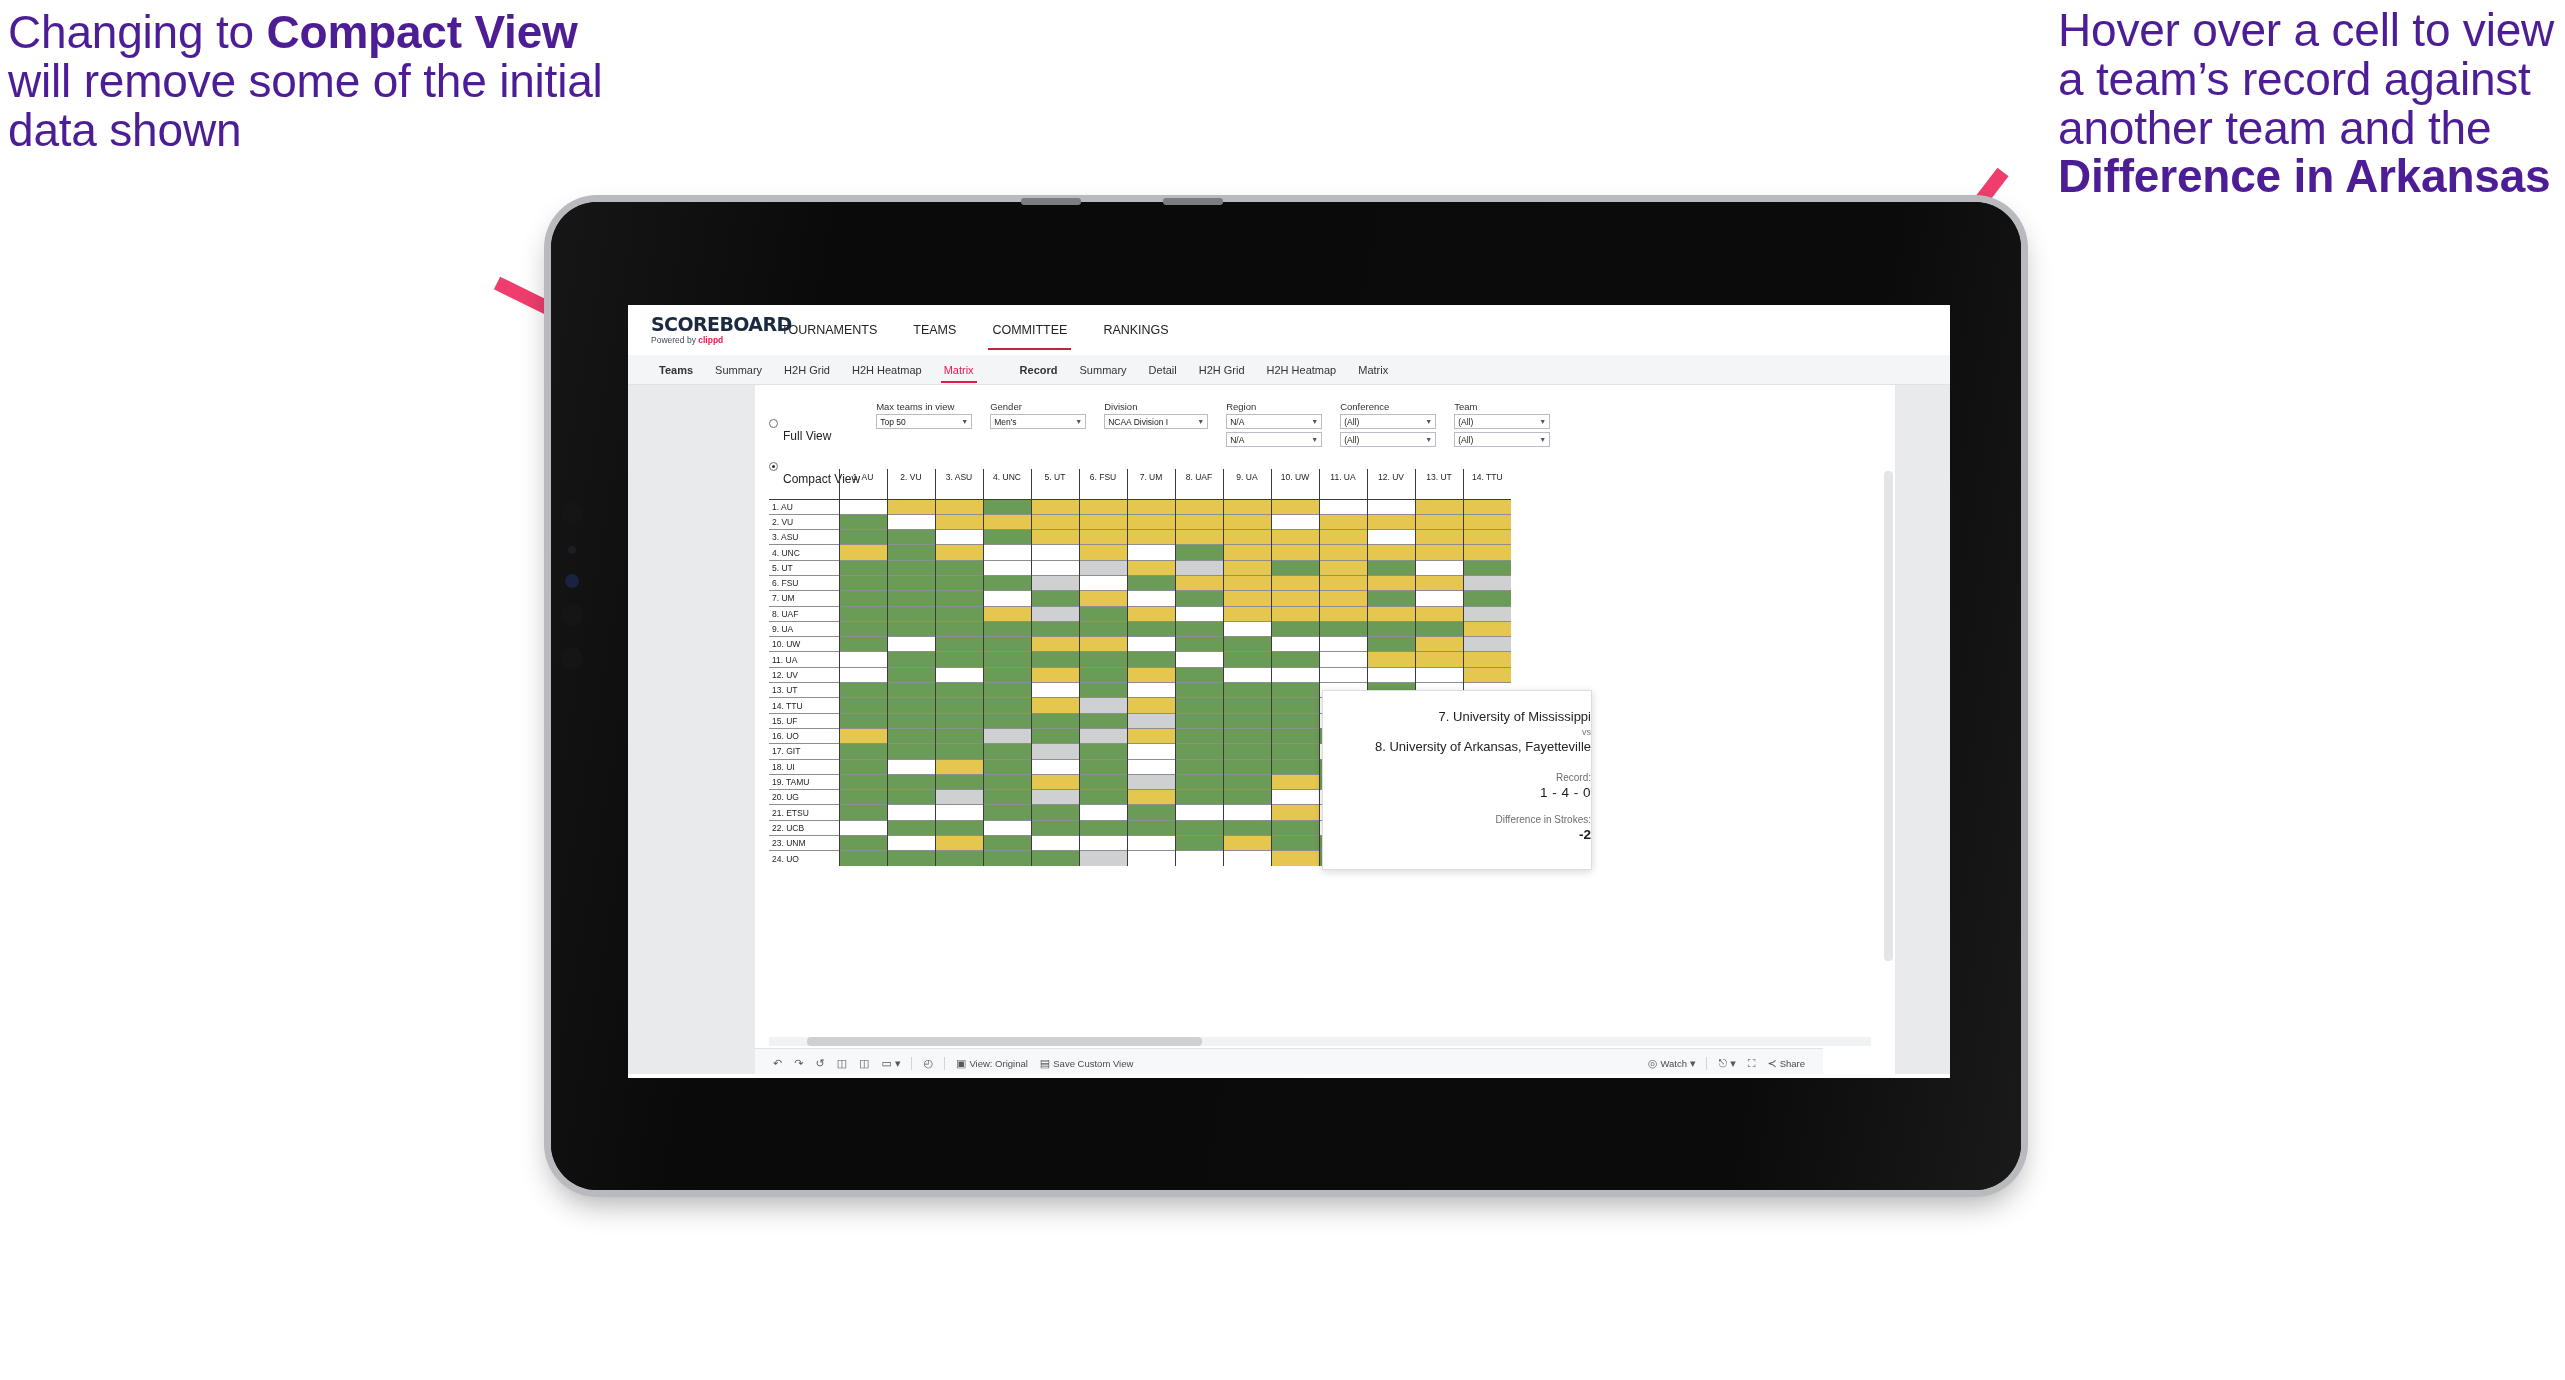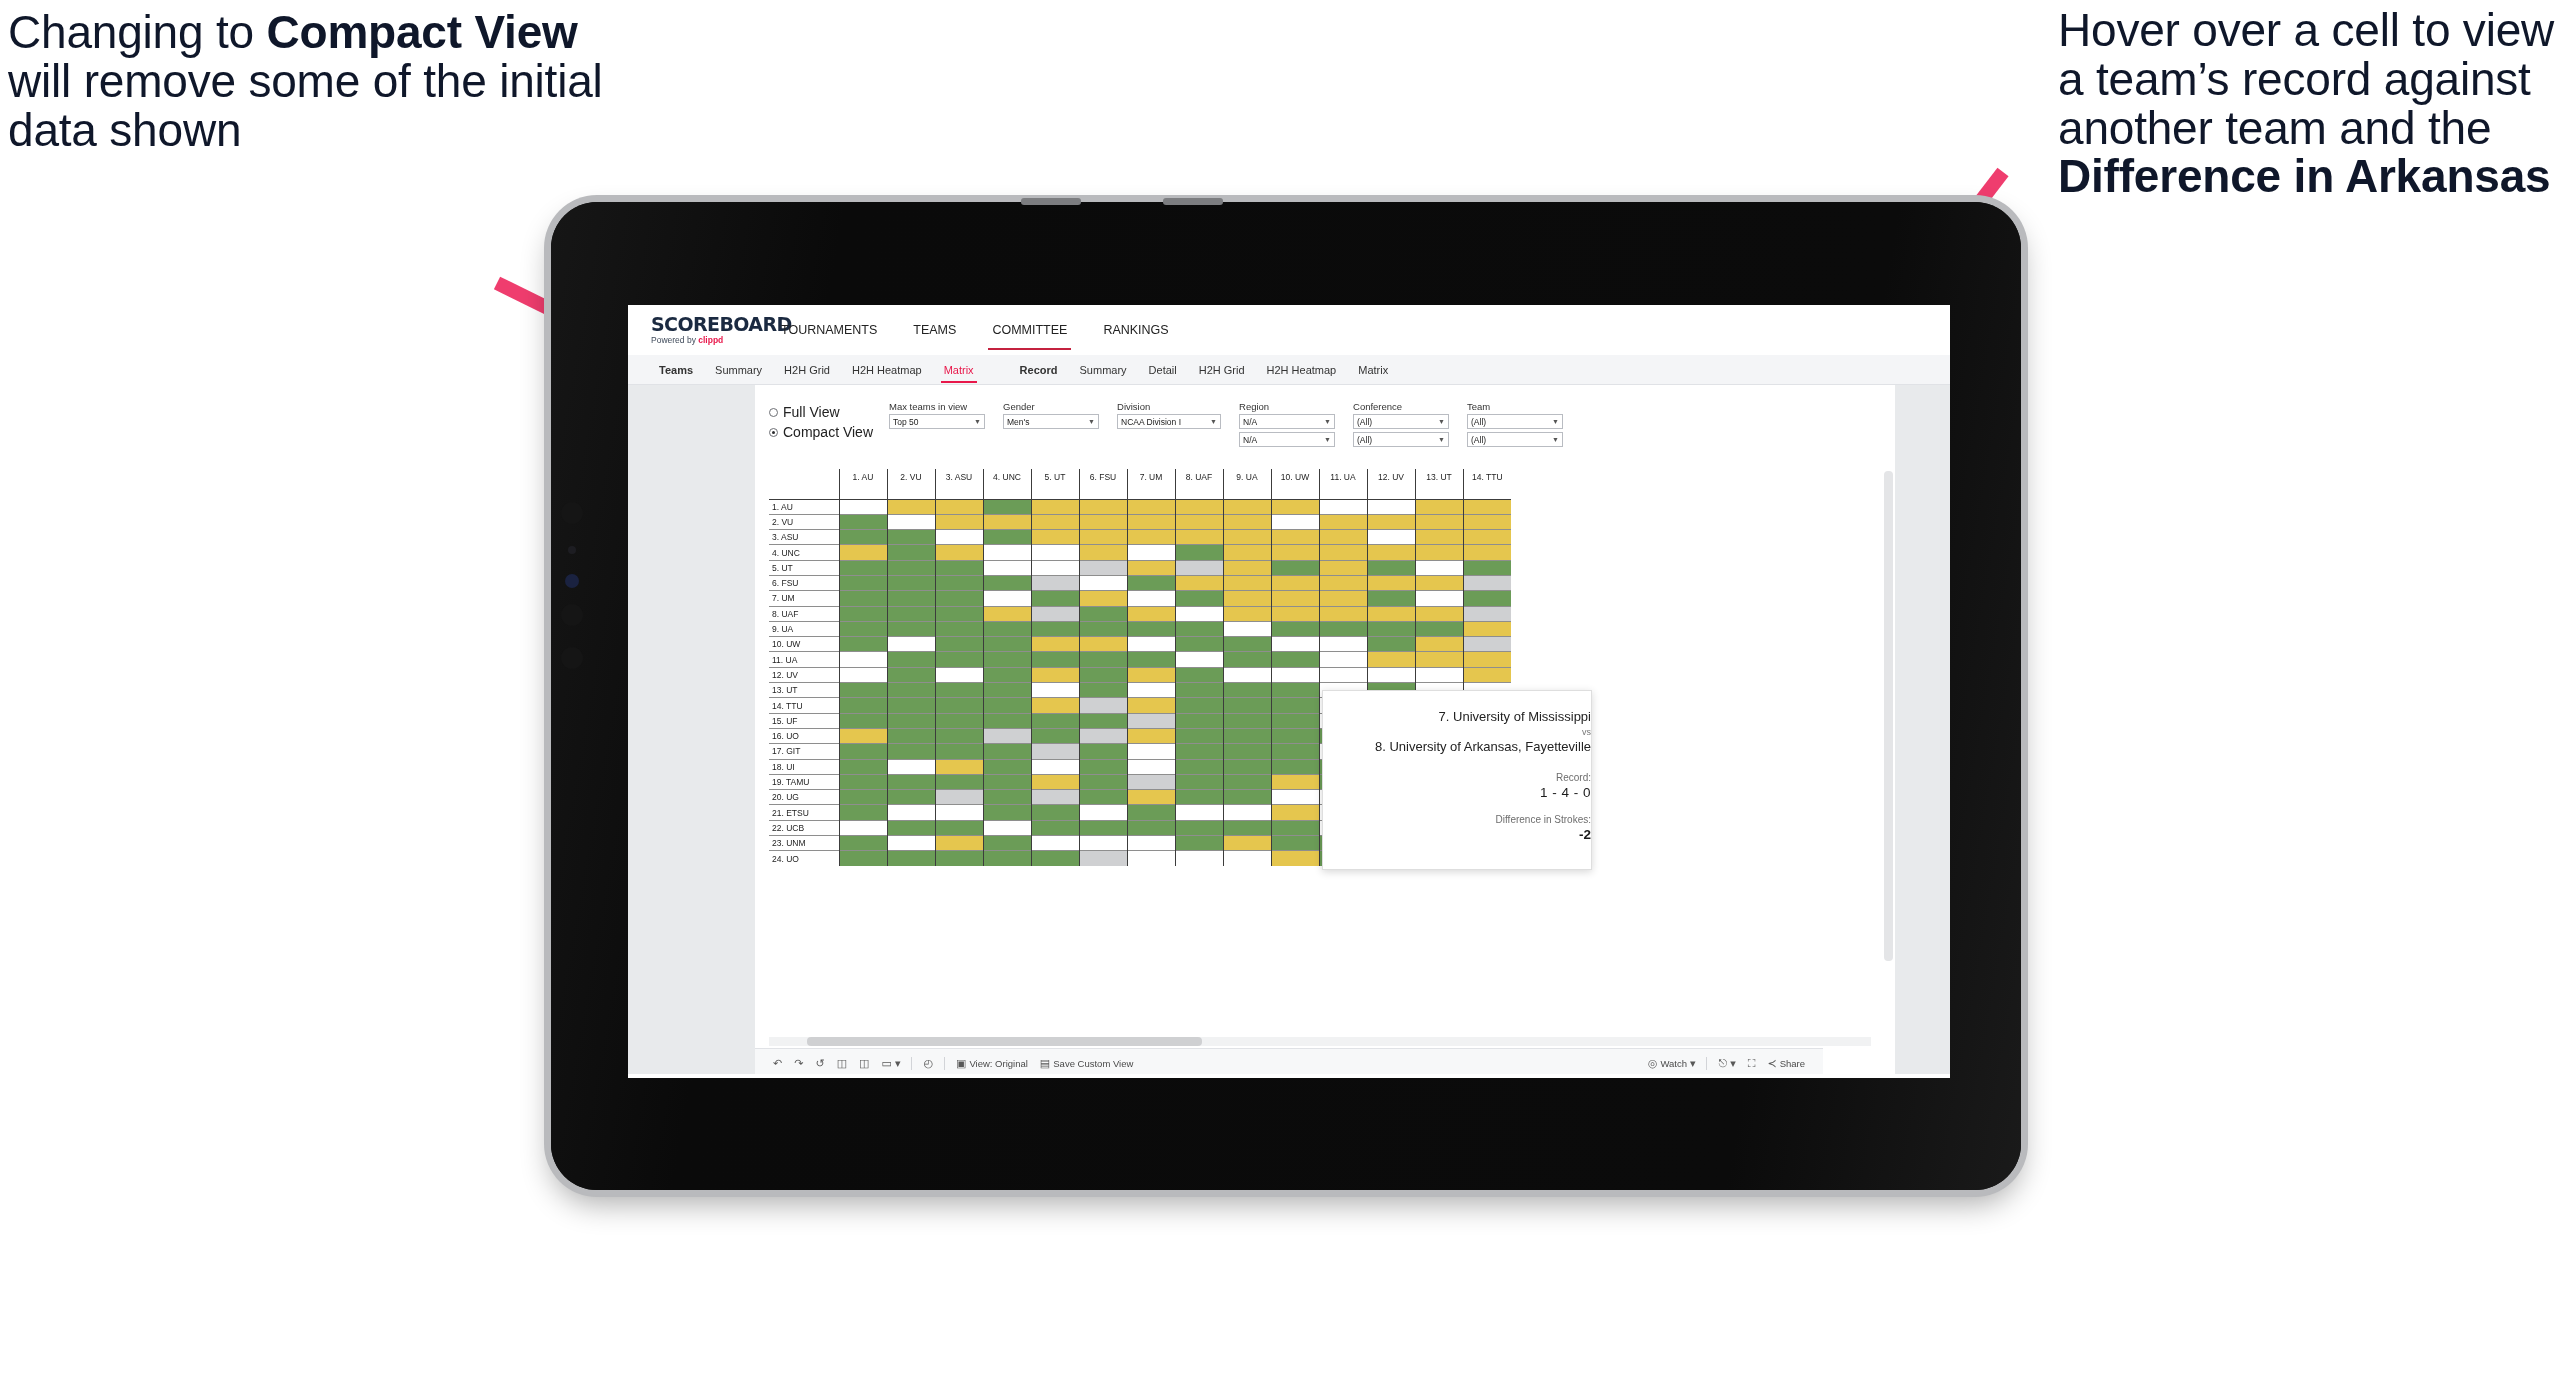--- a/index.html
+++ b/index.html
@@ -8,21 +8,21 @@
     background:#ffffff;
     font-family:"Liberation Sans", sans-serif;
     position:relative;
   }
 
   
   .annot {
     position:absolute;
     font-size:46px;
     line-height:1.06;
-    color:#0f172a;
+    color:#4c1d95;
     font-weight:400;
     letter-spacing:-0.2px;
   }
   .annot b { font-weight:700; }
   #annot-left  { left:8px;  top:8px;  width:600px; }
   #annot-right { left:2058px; top:6px; width:505px; }
 
   
   .arrow-svg { position:absolute; left:0; top:0; width:2565px; height:1380px; pointer-events:none; }
 
@@ -128,21 +128,21 @@
   .radios{ padding-top:3px; margin-right:16px; }
   .radio-row{ display:flex; align-items:center; gap:5px; margin-bottom:4px; }
   .radio{
     width:9px; height:9px; border-radius:50%;
     border:1.3px solid #6d6f74; background:#fff; position:relative; flex:none;
   }
   .radio.on::after{
     content:""; position:absolute; left:2px; top:2px;
     width:3px; height:3px; border-radius:50%; background:#2b2c2f;
   }
-  .radio-label{ font-size:14px; color:#222; }
+  .radio-label{ font-size:12px; color:#222;margin-top:25px; }
 
   
   #matrix-wrap{
     position:absolute; left:14px; top:84px; right:10px; bottom:40px;
     overflow:hidden;
   }
   table.matrix{ border-collapse:collapse; table-layout:fixed; }
   table.matrix th.corner{ width:70px; height:30px; border-bottom:1.6px solid #3c3c3c; }
   table.matrix th.colh{
     width:48px; height:30px; font-size:8.5px; font-weight:400; color:#1c1c1c;

